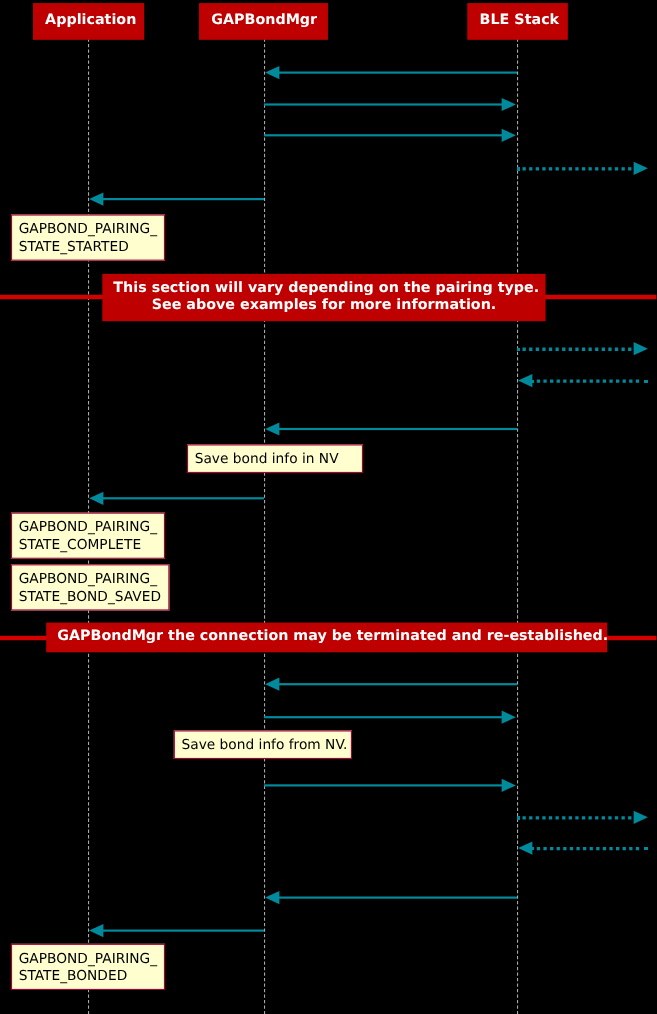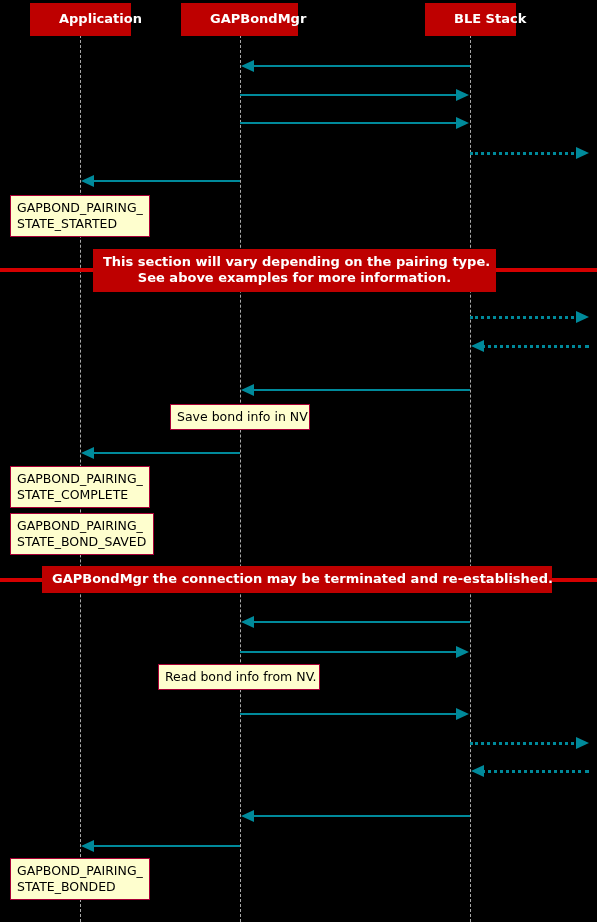--- a/index.html
+++ b/index.html
@@ -18,21 +18,21 @@
   
   .participant {
     position: absolute;
     box-sizing: border-box;
     background: #BE0000;
     color: #FFFFFF;
     font-weight: bold;
     font-size: 13px;
     line-height: 14px;
     text-align: center;
-    padding: 8px 10px 9px 28px;
+    padding: 8px 10px 9px 10px;
     white-space: nowrap;
     border: 1px solid #BE0000;
   }
   
   .lifeline {
     position: absolute;
     width: 0;
     border-left: 1px dashed #A8A8A8;
   }
   
@@ -129,26 +129,26 @@
     <div class="arrowhead left" style="top: 765px; left: 471px;"></div>
     <div class="msg" style="left: 251px; width: 219px; top: 815px;"></div>
     <div class="arrowhead left" style="top: 810px; left: 241px;"></div>
     <div class="msg" style="left: 91px; width: 149px; top: 845px;"></div>
     <div class="arrowhead left" style="top: 840px; left: 81px;"></div>
     <div class="participant" style="left: 30px; top: 3px; width: 101px;"><span>Application</span></div>
     <div class="participant" style="left: 425px; top: 3px; width: 91px;"><span>BLE Stack</span></div>
     <div class="participant" style="left: 181px; top: 3px; width: 117px;"><span>GAPBondMgr</span></div>
     <div class="note" style="left: 10px; top: 195px; width: 140px;"><span>GAPBOND_PAIRING_
 STATE_STARTED</span></div>
-    <div class="note" style="left: 170px; top: 404px; width: 140px;"><span>Save bond info in NV</span></div>
+    <div class="note" style="left: 170px; top: 404px; width: 160px;"><span>Save bond info in NV</span></div>
     <div class="note" style="left: 10px; top: 466px; width: 140px;"><span>GAPBOND_PAIRING_
 STATE_COMPLETE</span></div>
     <div class="note" style="left: 10px; top: 513px; width: 144px;"><span>GAPBOND_PAIRING_
 STATE_BOND_SAVED</span></div>
-    <div class="note" style="left: 158px; top: 664px; width: 162px;"><span>Read bond info from NV.</span></div>
+    <div class="note" style="left: 158px; top: 664px; width: 162px;"><span>Save bond info from NV.</span></div>
     <div class="note" style="left: 10px; top: 858px; width: 140px;"><span>GAPBOND_PAIRING_
 STATE_BONDED</span></div>
     <div class="divider-line" style="top: 268px;"></div>
     <div class="divider-box" style="left: 93px; top: 249px; width: 403px;"><span>This section will vary depending on the pairing type.
 See above examples for more information.</span></div>
     <div class="divider-line" style="top: 578px;"></div>
     <div class="divider-box" style="left: 42px; top: 566px; width: 510px;"><span>GAPBondMgr the connection may be terminated and re-established.</span></div>
   </div>
 
 </body></html>

